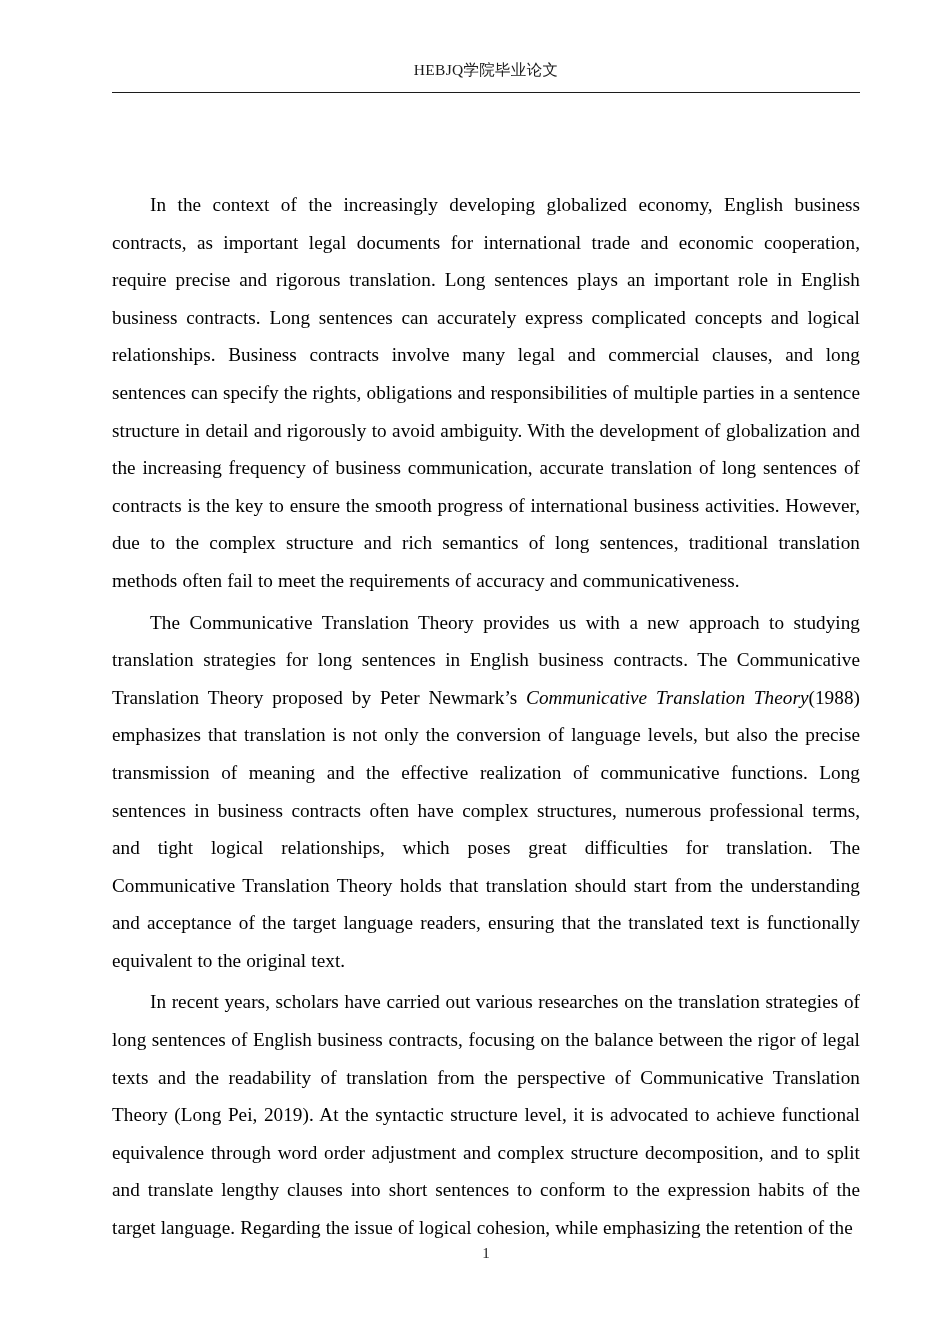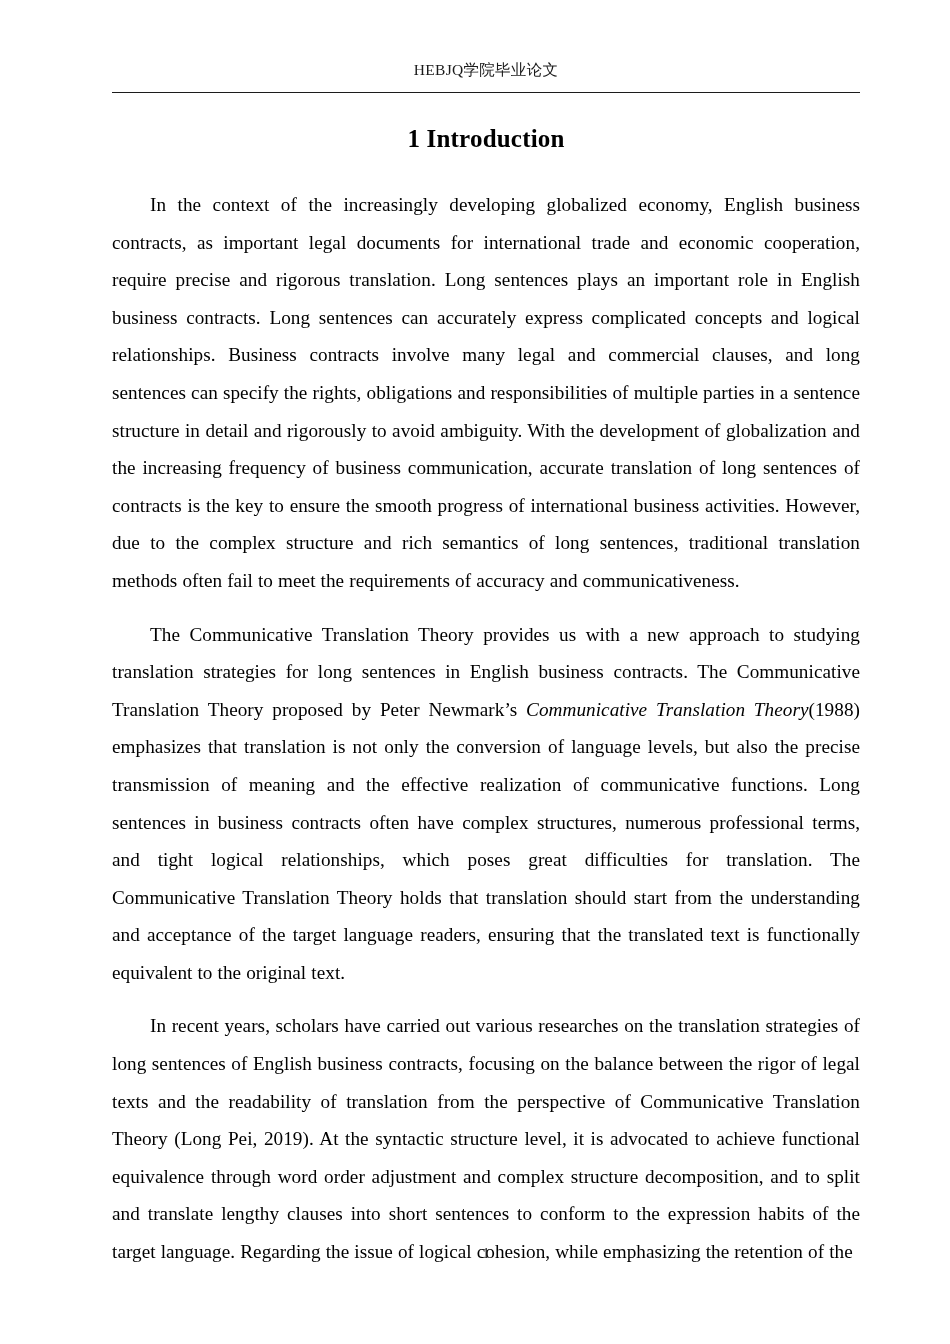--- a/index.html
+++ b/index.html
@@ -76,21 +76,21 @@
     text-indent: 38px;
     font-size: 19.2px;
     line-height: 37.6px;
     letter-spacing: 0.05px;
     word-spacing: 0.2px;
     -webkit-hyphens: none;
     hyphens: none;
     font-family: Liberation Serif, serif;
   }
   p.para + p.para {
-    margin-top: 16px;
+    margin-top: 4px;
   }
   .booktitle {
     font-style: italic;
   }
 
   
   .footer {
     position: absolute;
     left: 112px;
     top: 1243px;
@@ -106,21 +106,20 @@
 </head>
 <body>
 
 <div class="page">
 
   <div class="header">
     <span class="header-text">HEBJQ学院毕业论文</span>
   </div>
   <div class="header-rule"></div>
 
-  <div class="doc-title">1 Introduction</div>
 
   <div class="body-block">
 
     <p class="para">In the context of the increasingly developing globalized economy, English business contracts, as important legal documents for international trade and economic cooperation, require precise and rigorous translation. Long sentences plays an important role in English business contracts. Long sentences can accurately express complicated concepts and logical relationships. Business contracts involve many legal and commercial clauses, and long sentences can specify the rights, obligations and responsibilities of multiple parties in a sentence structure in detail and rigorously to avoid ambiguity. With the development of globalization and the increasing frequency of business communication, accurate translation of long sentences of contracts is the key to ensure the smooth progress of international business activities. However, due to the complex structure and rich semantics of long sentences, traditional translation methods often fail to meet the requirements of accuracy and communicativeness.</p>
 
     <p class="para"><span>The Communicative Translation Theory provides us with a new approach to studying translation strategies for long sentences in English business contracts. The Communicative Translation Theory proposed by Peter Newmark’s </span><span class="booktitle">Communicative Translation Theory</span><span>(1988) emphasizes that translation is not only the conversion of language levels, but also the precise transmission of meaning and the effective realization of communicative functions. Long sentences in business contracts often have complex structures, numerous professional terms, and tight logical relationships, which poses great difficulties for translation. The Communicative Translation Theory holds that translation should start from the understanding and acceptance of the target language readers, ensuring that the translated text is functionally equivalent to the original text.</span></p>
 
     <p class="para">In recent years, scholars have carried out various researches on the translation strategies of long sentences of English business contracts, focusing on the balance between the rigor of legal texts and the readability of translation from the perspective of Communicative Translation Theory (Long Pei, 2019). At the syntactic structure level, it is advocated to achieve functional equivalence through word order adjustment and complex structure decomposition, and to split and translate lengthy clauses into short sentences to conform to the expression habits of the target language. Regarding the issue of logical cohesion, while emphasizing the retention of the</p>
 
   </div>

